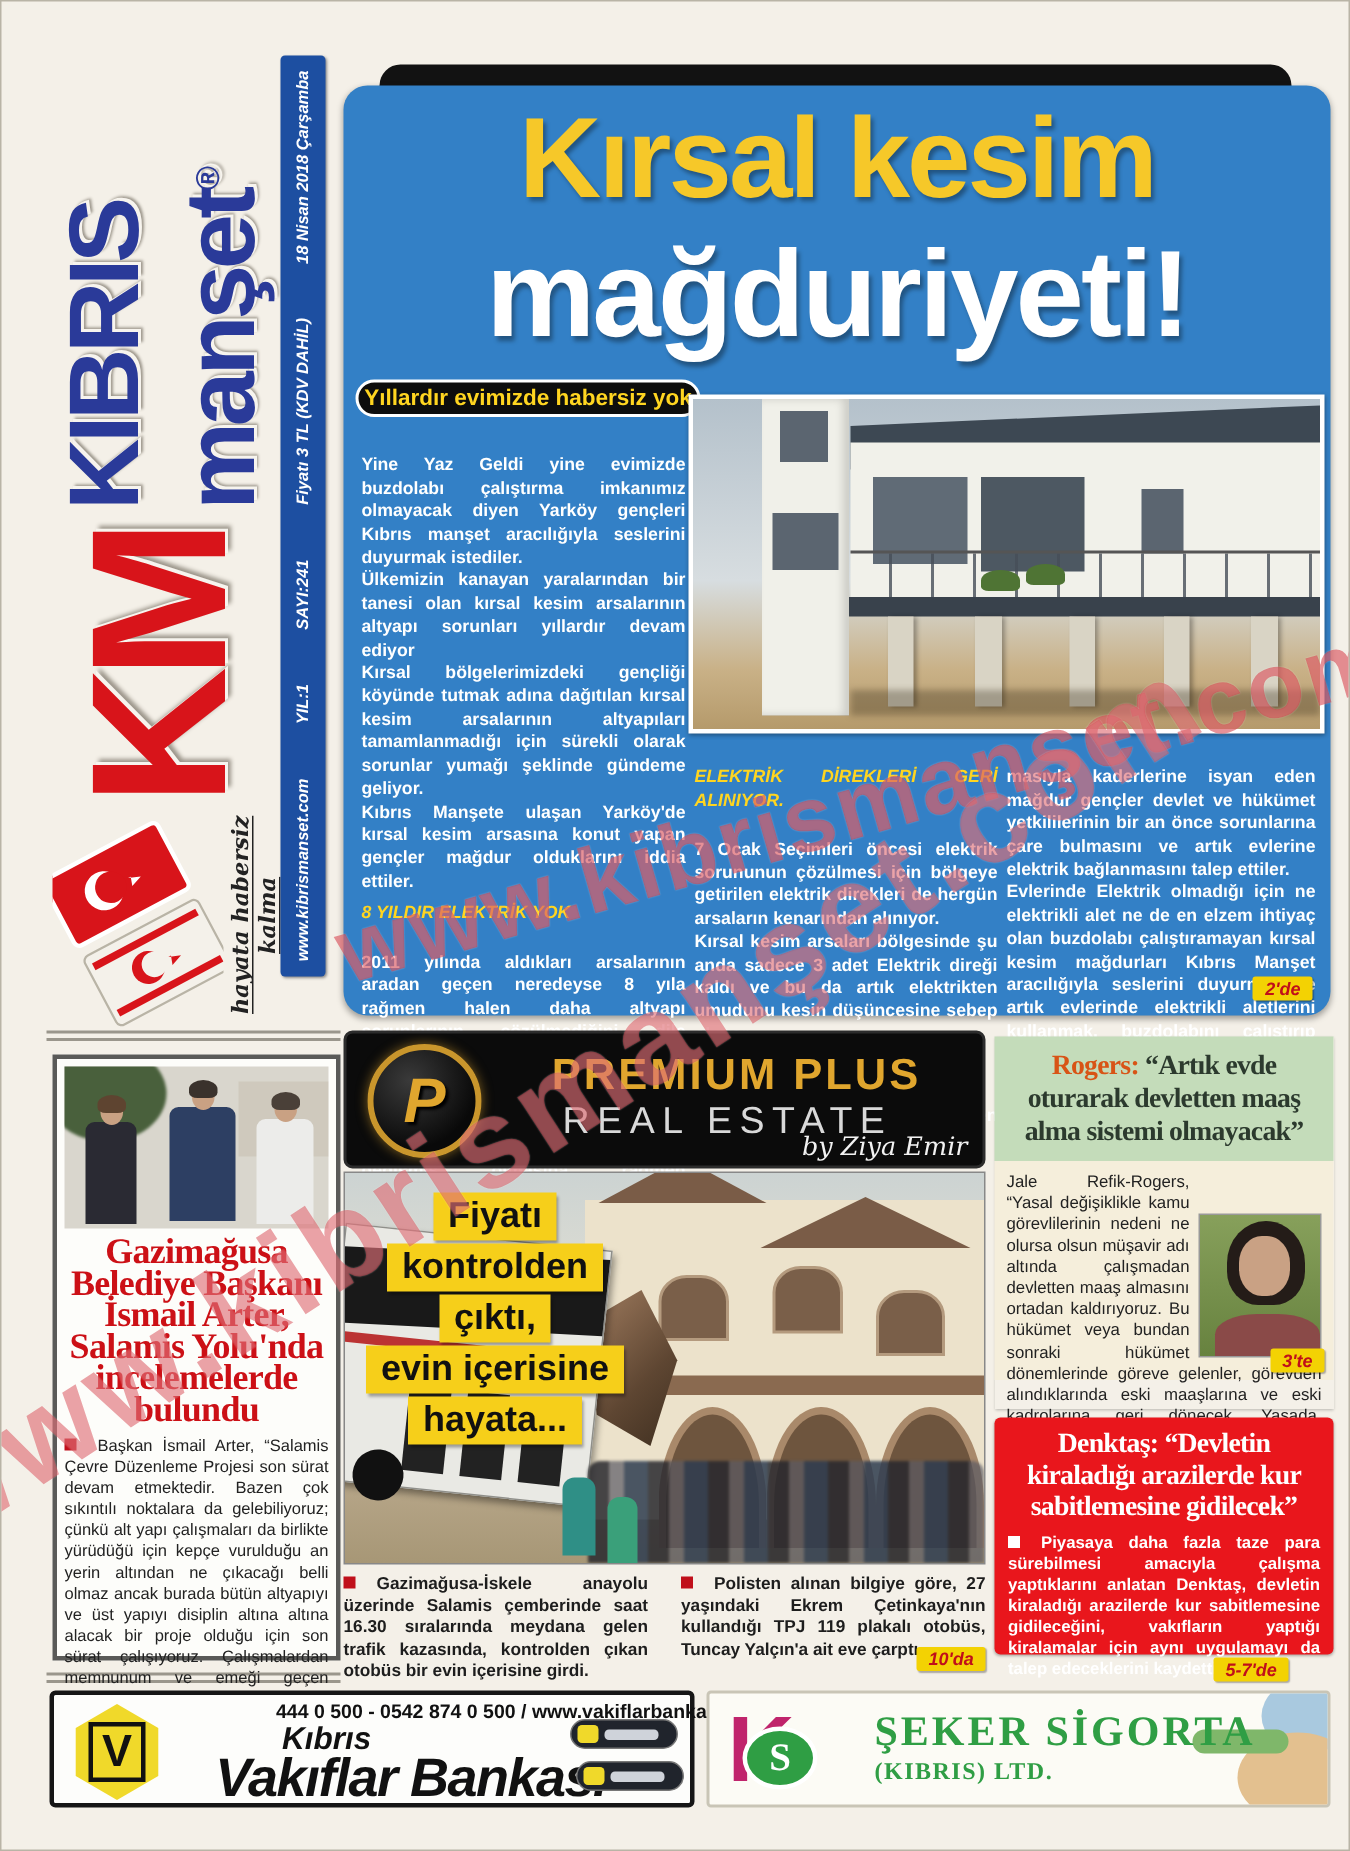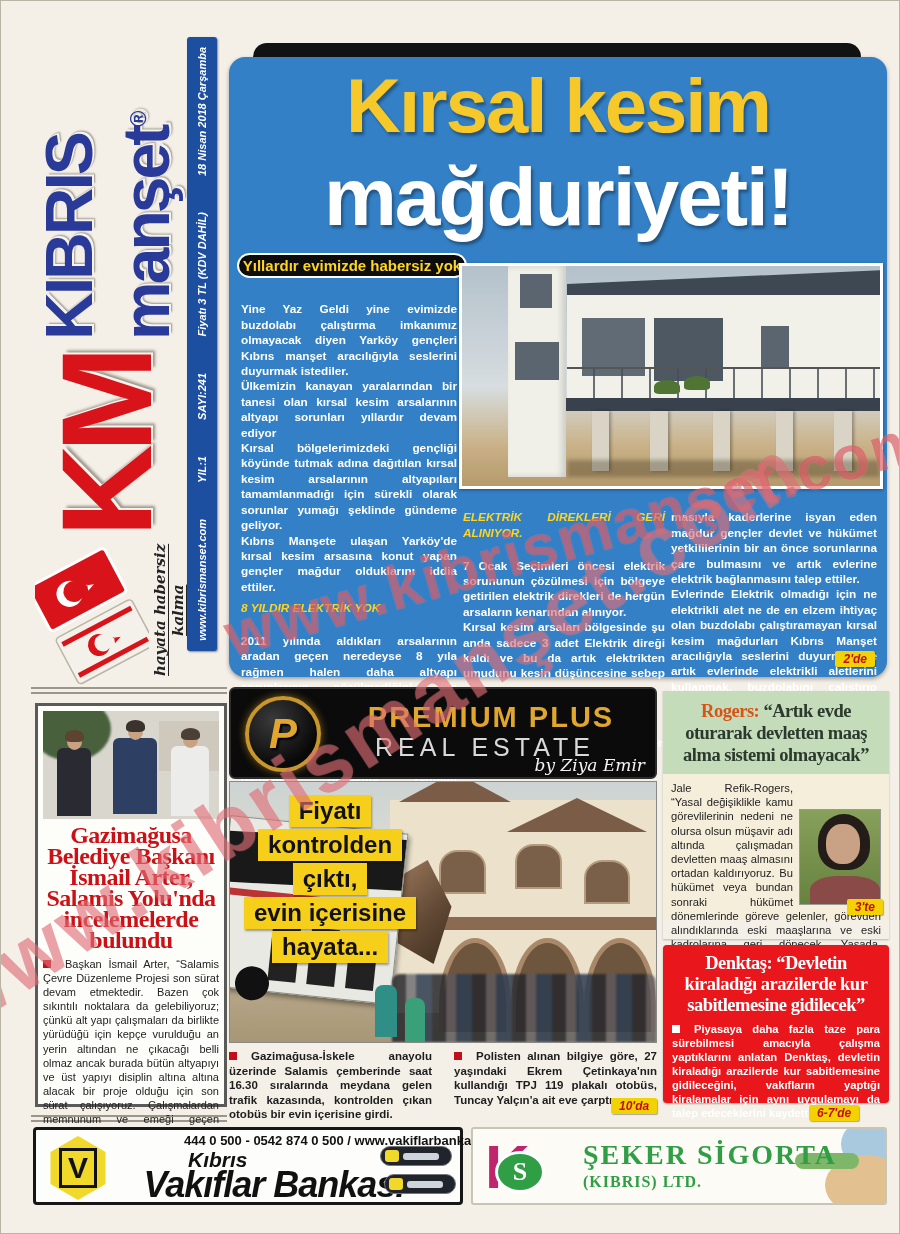--- a/index.html
+++ b/index.html
@@ -370,21 +370,21 @@
       </div>
       <span>Jale Refik-Rogers, “Yasal değişiklikle kamu görevlilerinin nedeni ne olursa olsun müşavir adı altında çalışmadan devletten maaş almasını ortadan kaldırıyoruz. Bu hükümet veya bundan sonraki hükümet dönemlerinde göreve gelenler, görevden alındıklarında eski maaşlarına ve eski kadrolarına geri dönecek. Yasada, halihazırda müşavir olan kişilerin görev yetki ve sorumluluklarına da düzenleme getirdik” açıklamasında bulundu.</span>
       <div class="pageref rogers-ref" style="position:absolute;">3'te</div>
     </div>
   </div>
 
   <div class="denktas-box">
     <div class="denktas-head">Denktaş: “Devletin kiraladığı arazilerde kur sabitlemesine gidilecek”</div>
     <div class="denktas-body"><span class="bullet-w"></span><span>Piyasaya daha fazla taze para sürebilmesi amacıyla çalışma yaptıklarını anlatan Denktaş, devletin kiraladığı arazilerde kur sabitlemesine gidileceğini, vakıfların yaptığı kiralamalar için aynı uygulamayı da talep edeceklerini kaydetti.</span></div>
   </div>
-  <div class="pageref denktas-ref">6-7'de</div>
+  <div class="pageref denktas-ref">5-7'de</div>
 
   <div class="vakif-ad">
     <div class="vk-logo">
         <b>V</b>
       </div>
     <div class="vk-contact">444 0 500 - 0542 874 0 500 / www.vakiflarbankasi.com</div>
     <div class="vk-region">Kıbrıs</div>
     <div class="vk-name">Vakıflar Bankası</div>
     <div class="vk-badge" style="right:8px; top:16px;">
         <i></i>

